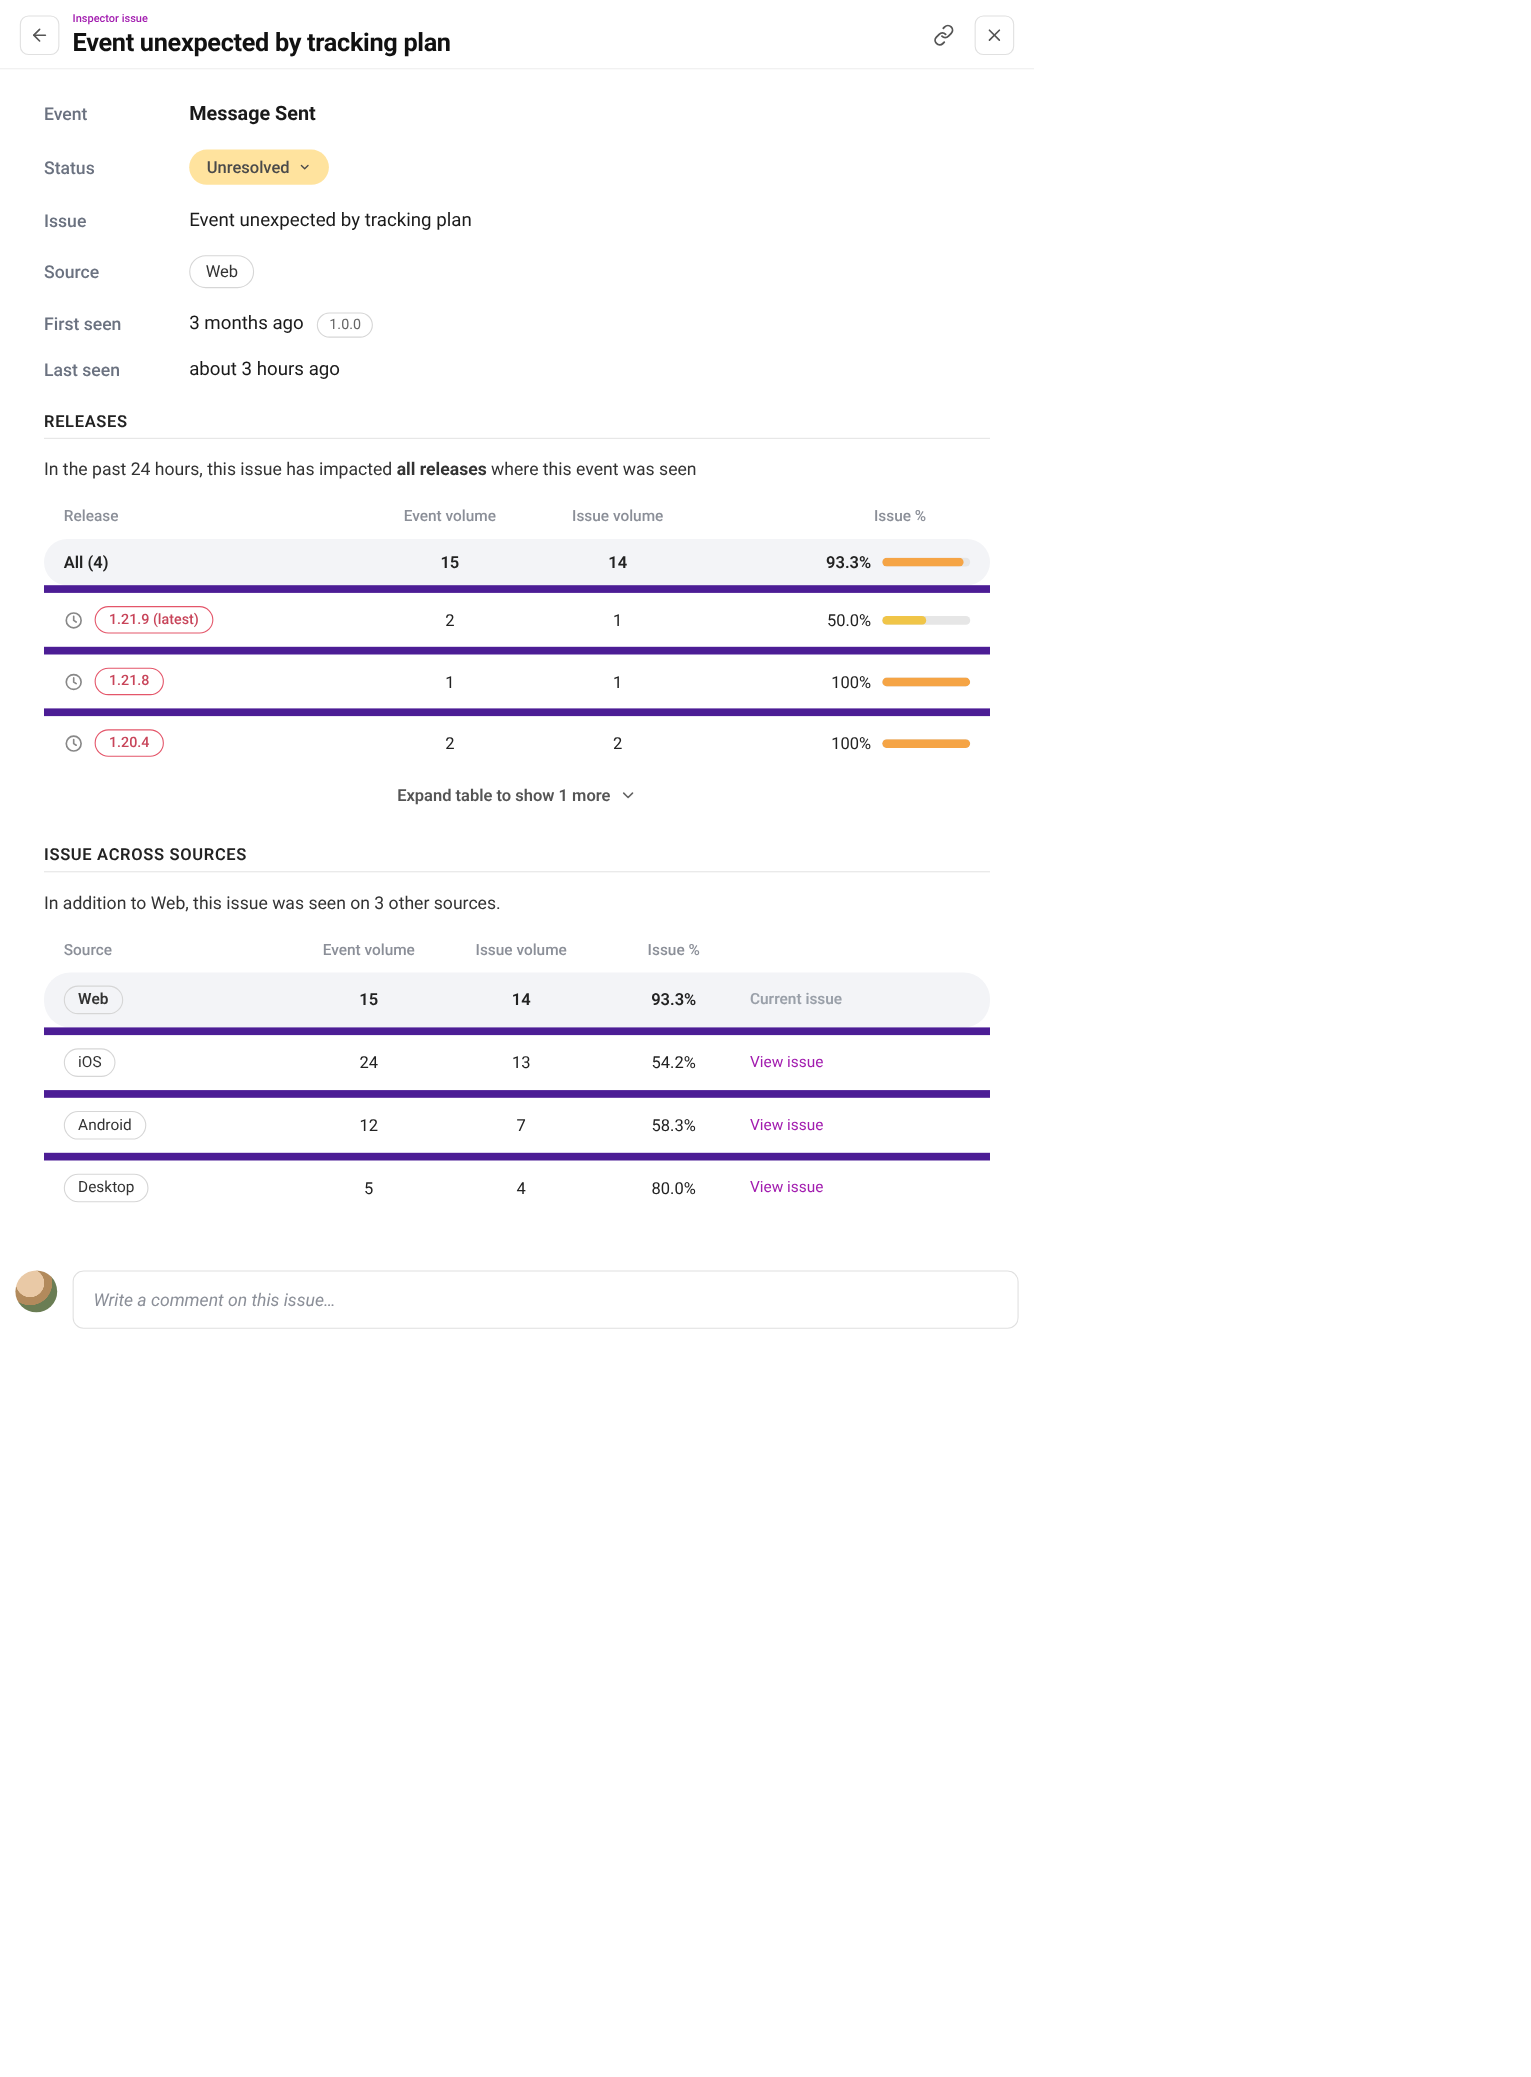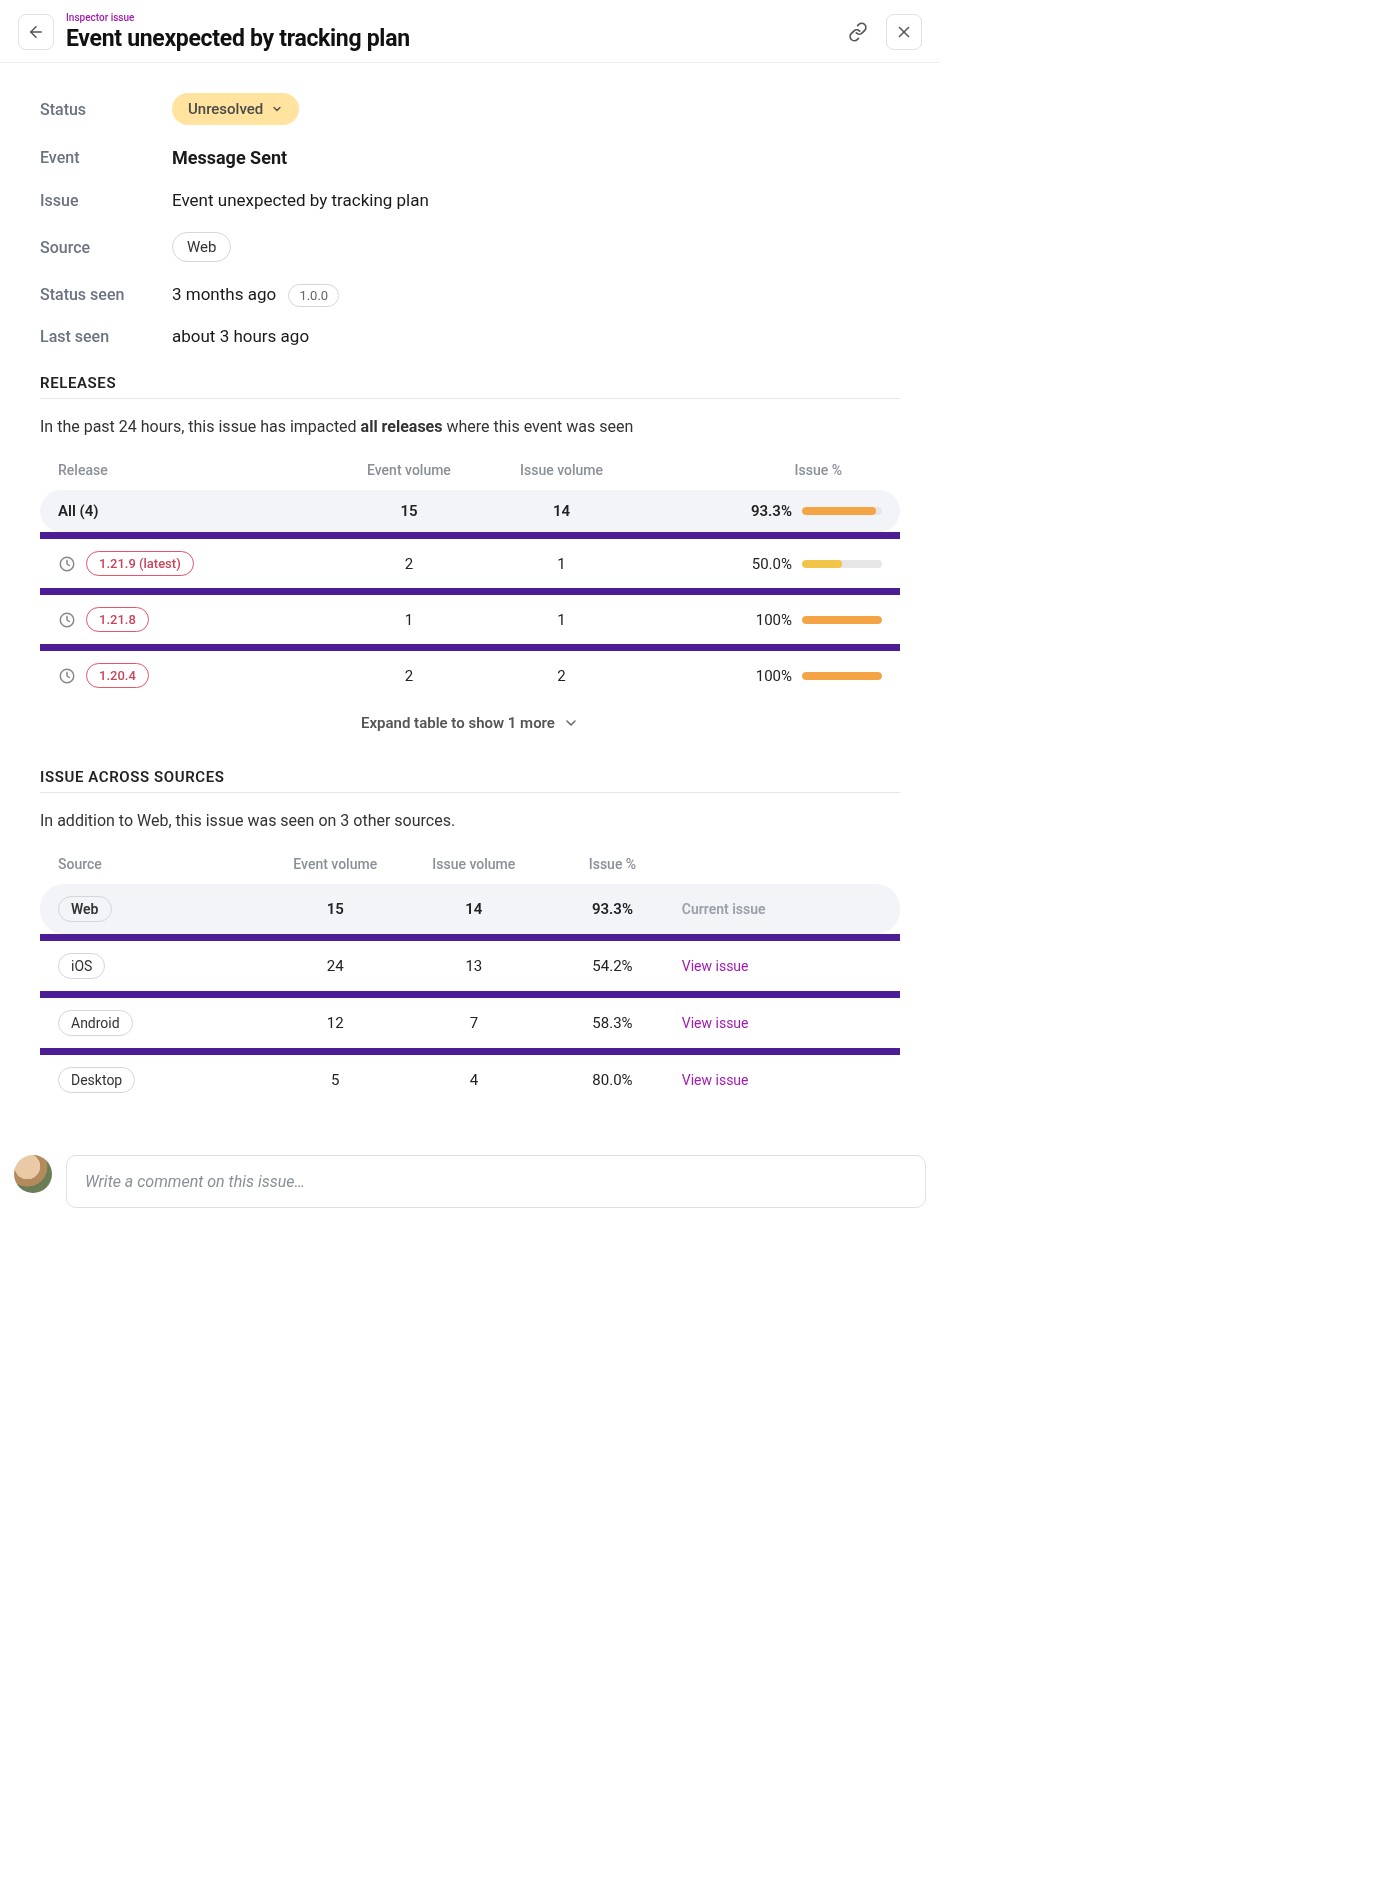--- a/index.html
+++ b/index.html
@@ -173,46 +173,46 @@
           <line x1="18" y1="6" x2="6" y2="18"></line>
           <line x1="6" y1="6" x2="18" y2="18"></line>
         </svg>
     </button>
   </div>
 </div>
 
 <div class="content">
 
   <div class="meta-row">
+    <div class="meta-label">Event</div>
+    <div class="meta-value bold">Message Sent</div>
+  </div>
+
+  <div class="meta-row">
     <div class="meta-label">Status</div>
     <div class="status-pill">
       <span>Unresolved</span>
       <svg viewBox="0 0 24 24" fill="none" stroke="#4a4a4a" stroke-width="2.5" stroke-linecap="round" stroke-linejoin="round">
           <polyline points="6 9 12 15 18 9"></polyline>
         </svg>
     </div>
   </div>
 
   <div class="meta-row">
-    <div class="meta-label">Event</div>
-    <div class="meta-value bold">Message Sent</div>
-  </div>
-
-  <div class="meta-row">
     <div class="meta-label">Issue</div>
     <div class="meta-value">Event unexpected by tracking plan</div>
   </div>
 
   <div class="meta-row">
     <div class="meta-label">Source</div>
     <div><span class="src-chip">Web</span></div>
   </div>
 
   <div class="meta-row">
-    <div class="meta-label">Status seen</div>
+    <div class="meta-label">First seen</div>
     <div class="meta-value">
       <span>3 months ago</span>
       <span class="ver-chip">1.0.0</span>
     </div>
   </div>
 
   <div class="meta-row">
     <div class="meta-label">Last seen</div>
     <div class="meta-value">about 3 hours ago</div>
   </div>

